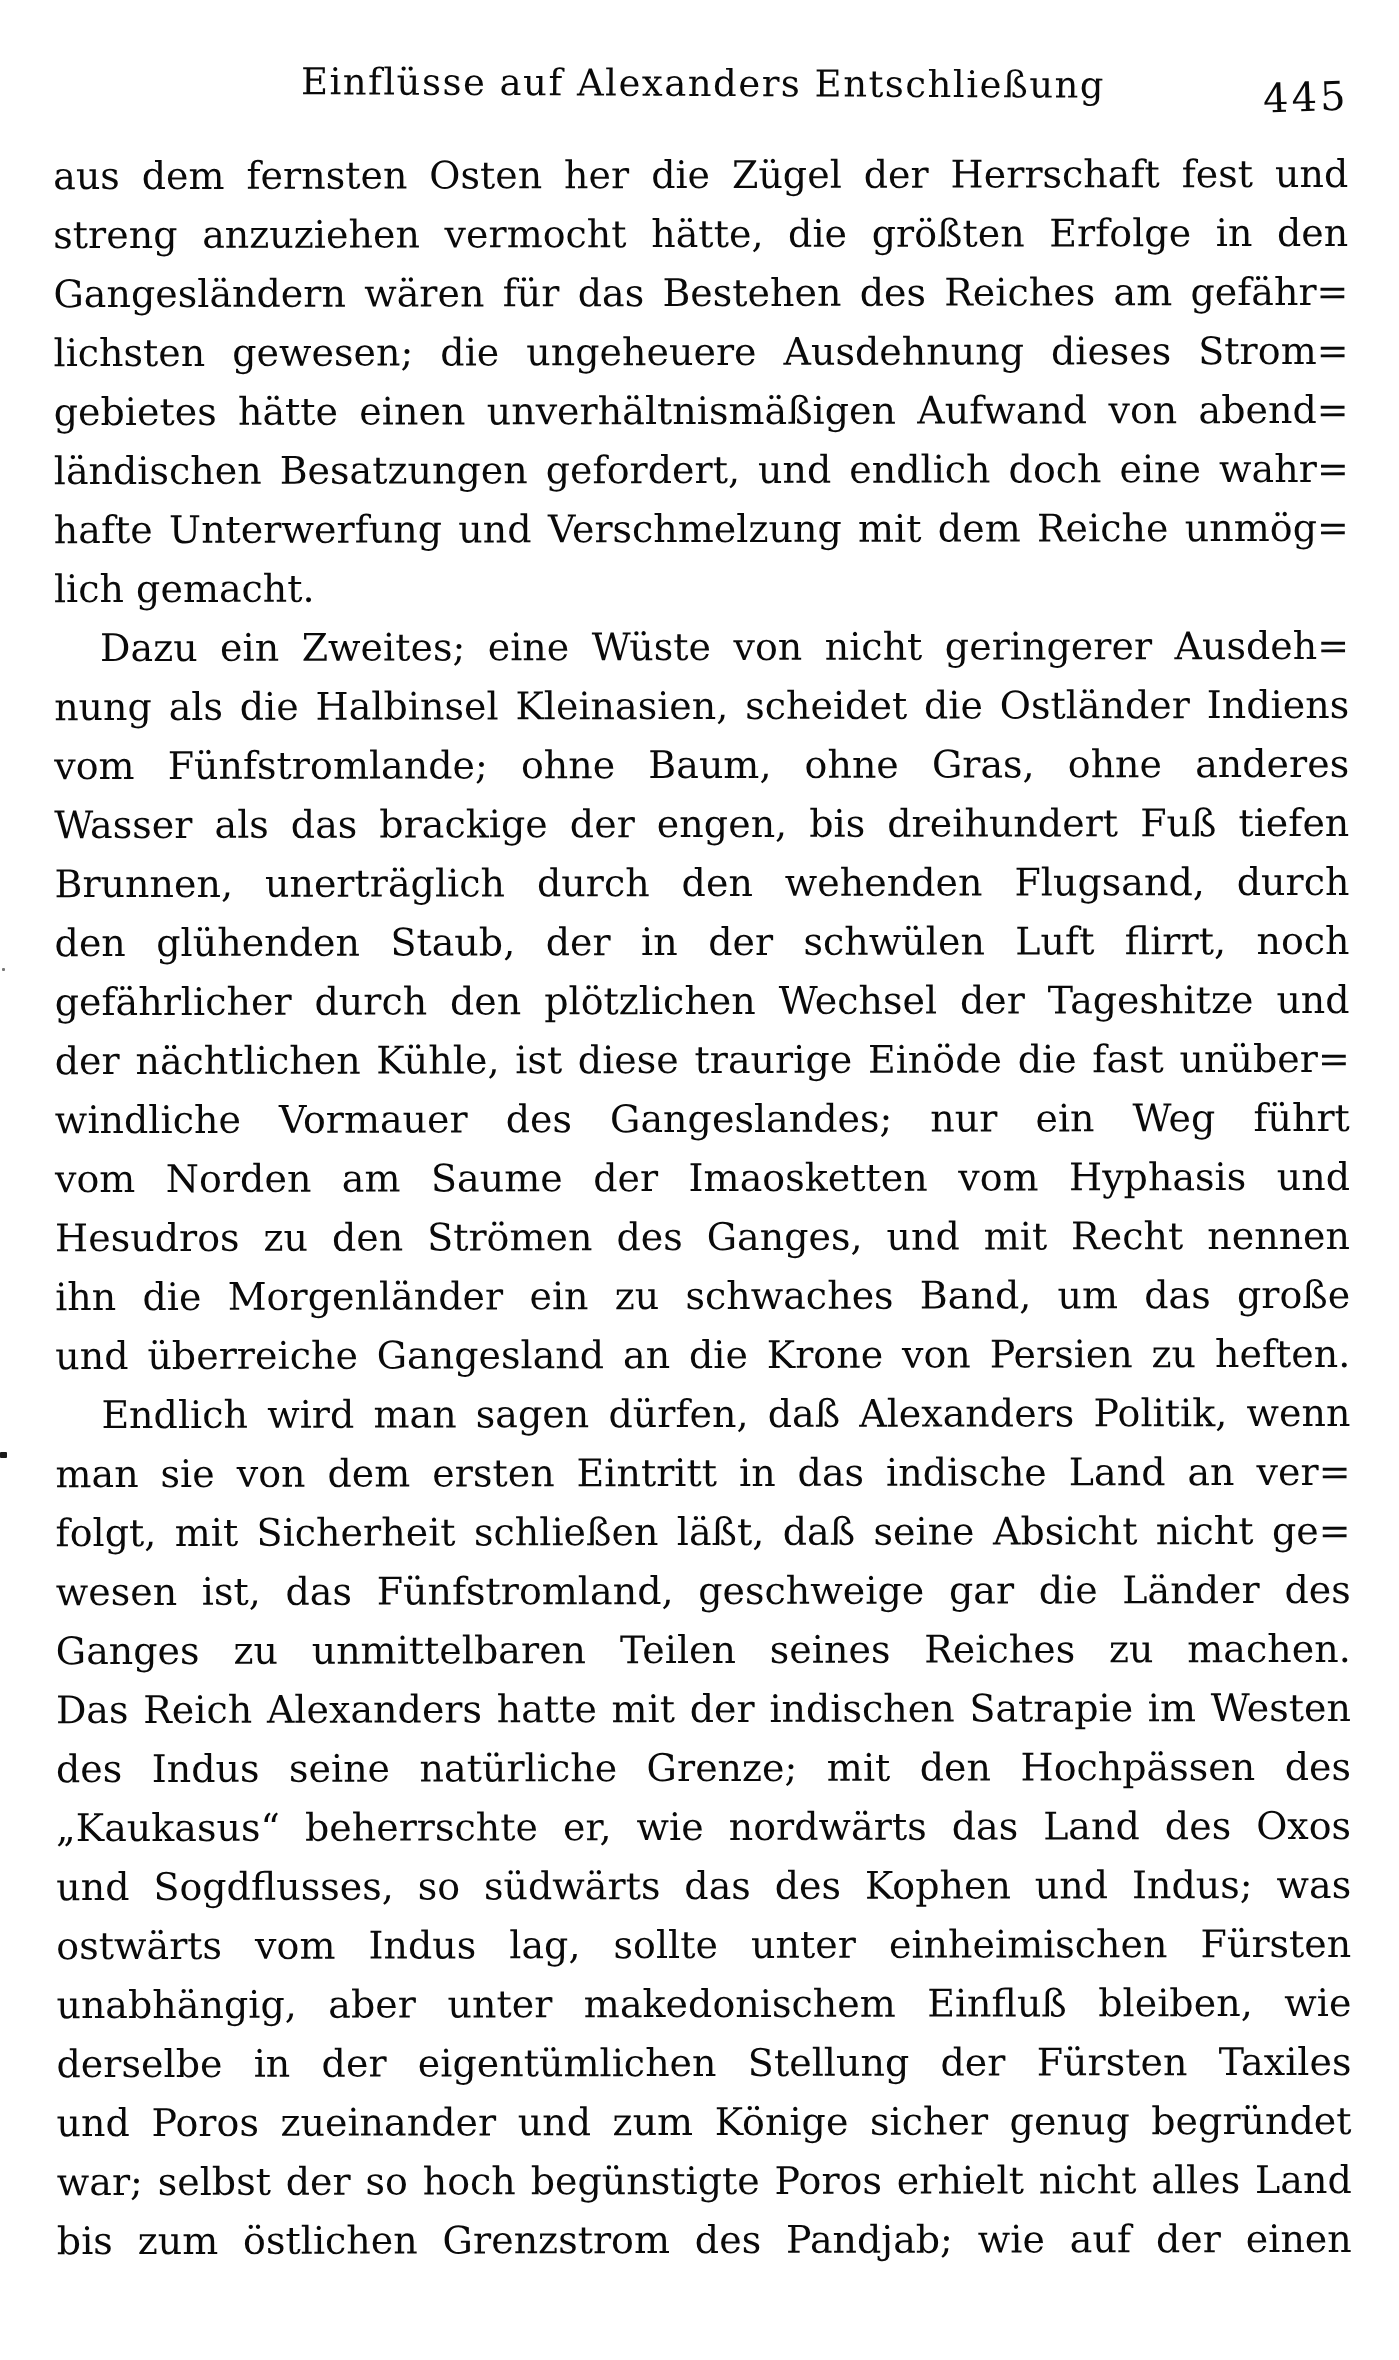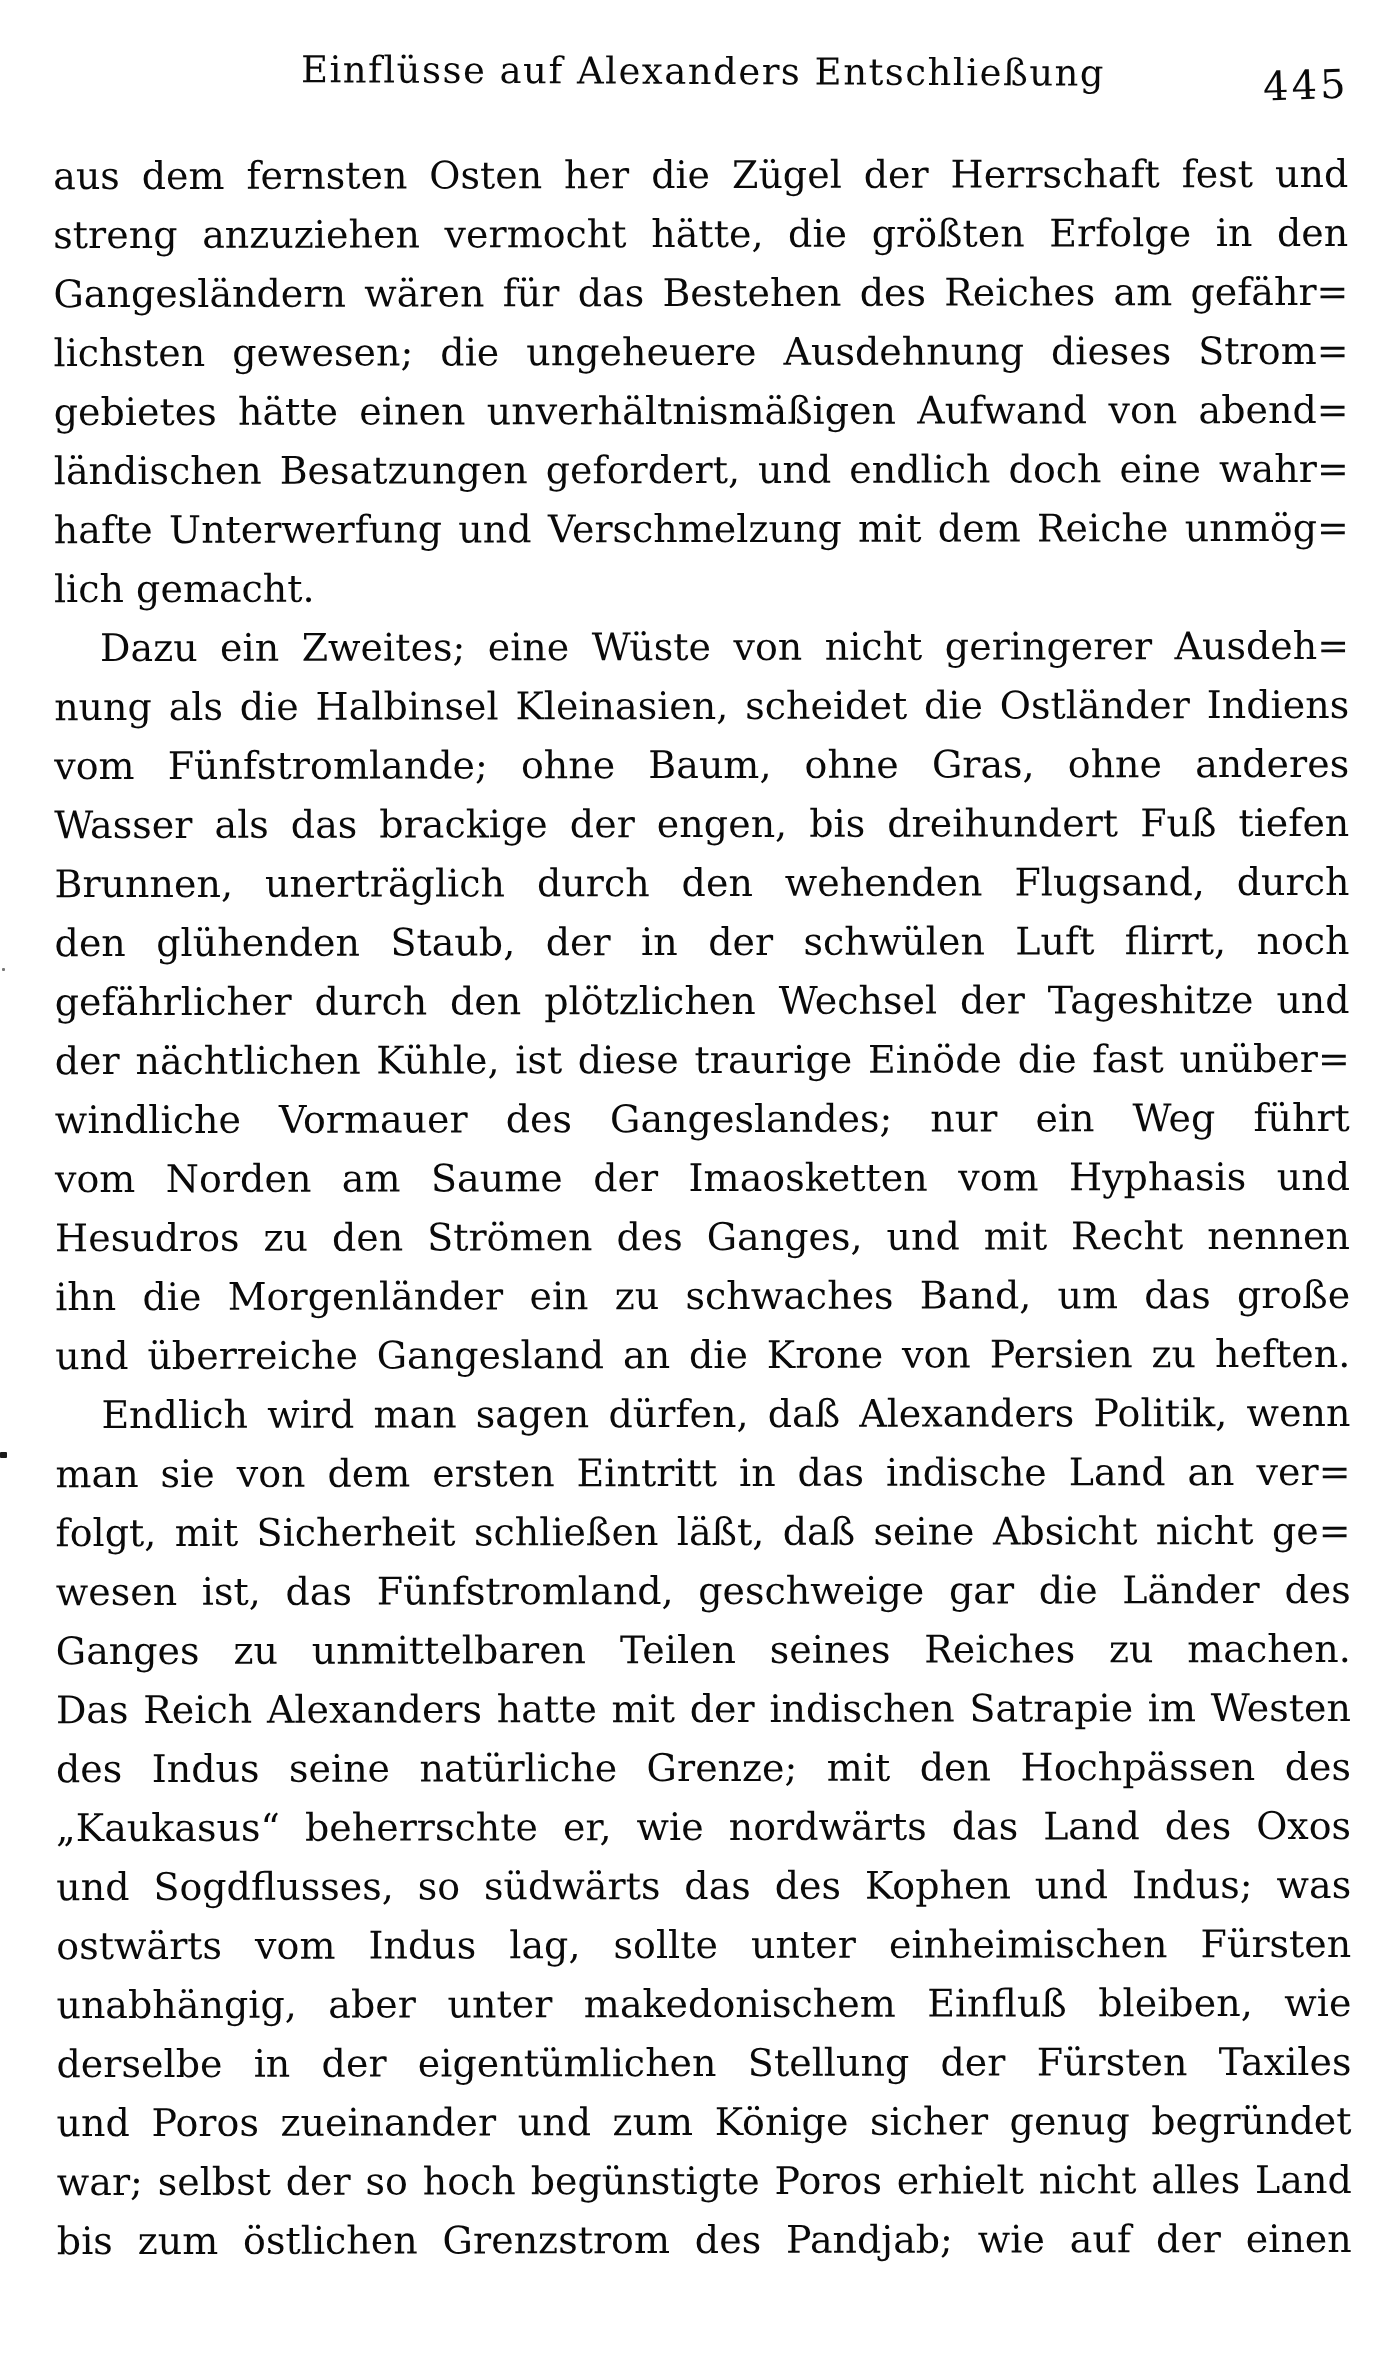--- a/index.html
+++ b/index.html
@@ -13,21 +13,21 @@
     height: 2360px;
     background: #ffffff;
     font-family: "DejaVu Serif", "Liberation Serif", serif;
     color: #0a0a0a;
     overflow: hidden;
     margin: 0 auto;
   }
   
   .running-head {
     position: absolute;
-    top: 50px;
+    top: 62px;
     left: 55px;
     width: 1295px;
     height: 70px;
   }
   .head-title {
     position: absolute;
     left: 50%;
     top: 0;
     transform: translateX(-50%) rotate(0.25deg);
     font-size: 37px;

